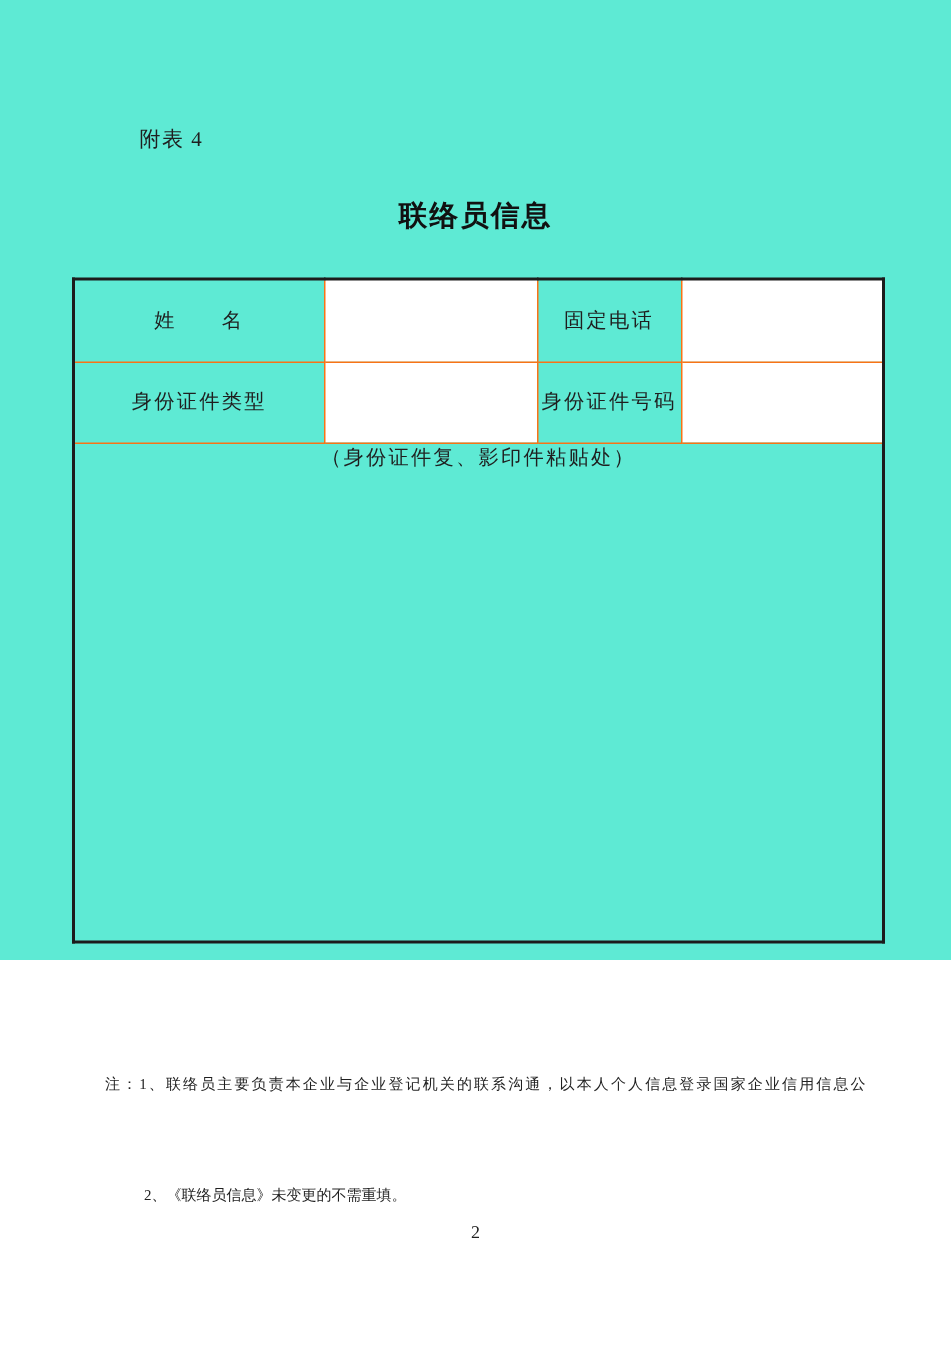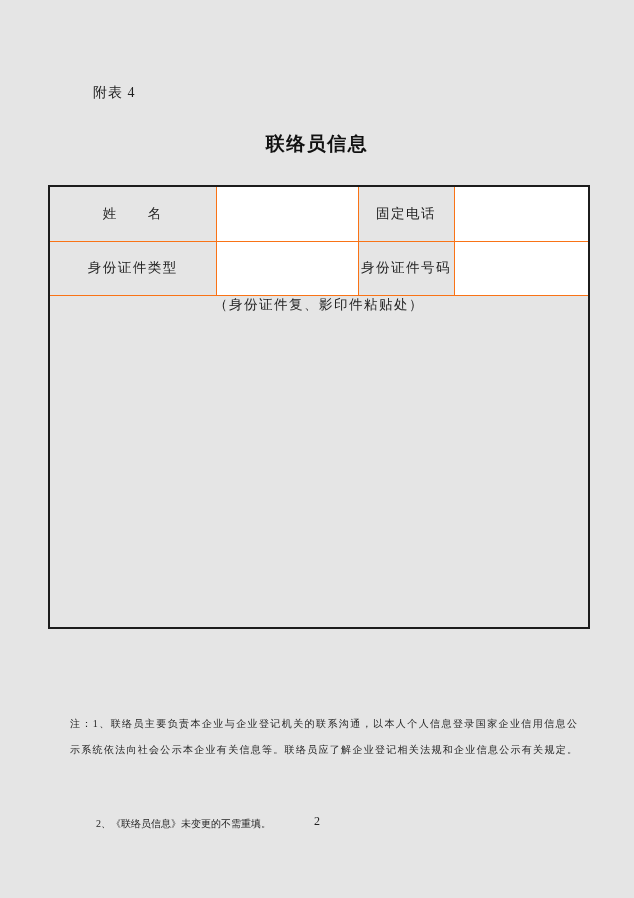--- a/index.html
+++ b/index.html
@@ -6,22 +6,22 @@
   html, body { background: #ffffff; }
   body {
     width: 634px; height: 898px;
     font-family: "Liberation Serif", "DejaVu Serif", serif;
     color: #1a1a1a;
     position: relative;
     overflow: hidden;
   }
   .page {
     position: absolute; left: 0; top: 0;
-    width: 634px; height: 898px;
-    background: #e5e5e5;
+    width: 634px; height: 640px;
+    background: #5eead4;
   }
   .annex-label {
     position: absolute;
     left: 93px; top: 84px;
     font-size: 14px;
     letter-spacing: 1px;
     color: #1f1f1f;
   }
   .doc-title {
     position: absolute;
@@ -119,19 +119,18 @@
         <td class="value-cell"></td>
       </tr>
       <tr class="paste-row">
         <td class="paste-cell" colspan="4">（身份证件复、影印件粘贴处）</td>
       </tr>
     </tbody>
   </table>
 
   <div class="notes">
     <div class="note-line-justified">注：1、联络员主要负责本企业与企业登记机关的联系沟通，以本人个人信息登录国家企业信用信息公</div>
-    <div class="note-line-justified">示系统依法向社会公示本企业有关信息等。联络员应了解企业登记相关法规和企业信息公示有关规定。</div>
     <div class="note-line-indent">2、《联络员信息》未变更的不需重填。</div>
   </div>
 
   <div class="page-number">2</div>
 
 </div>
 
 </body></html>

